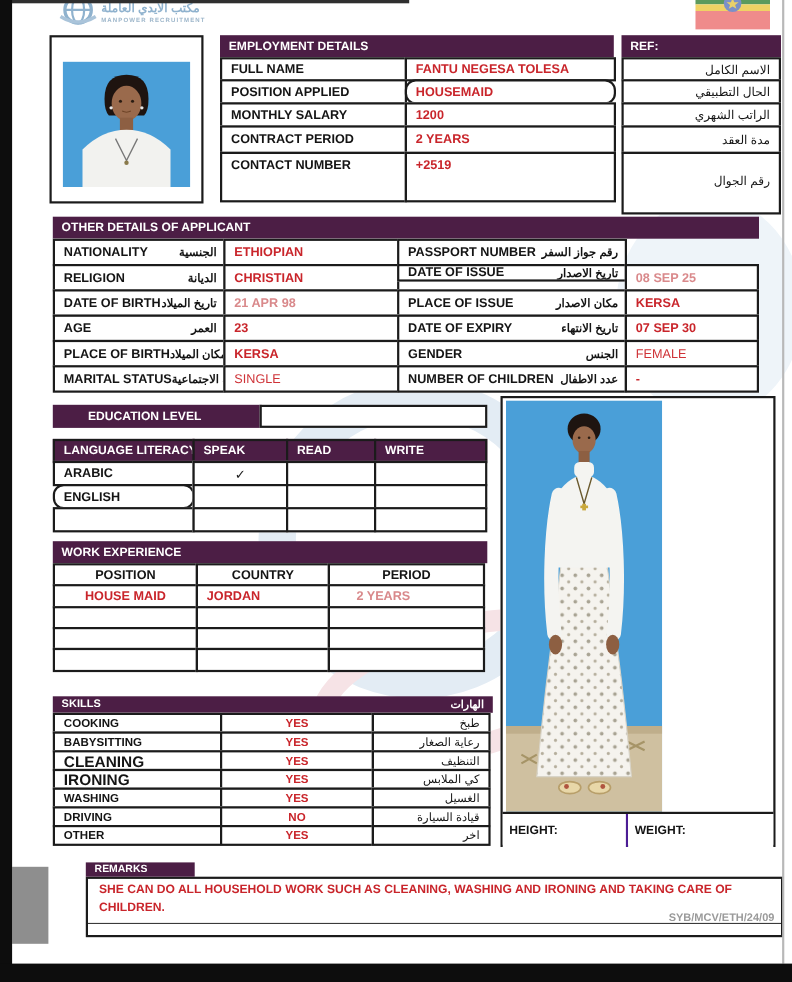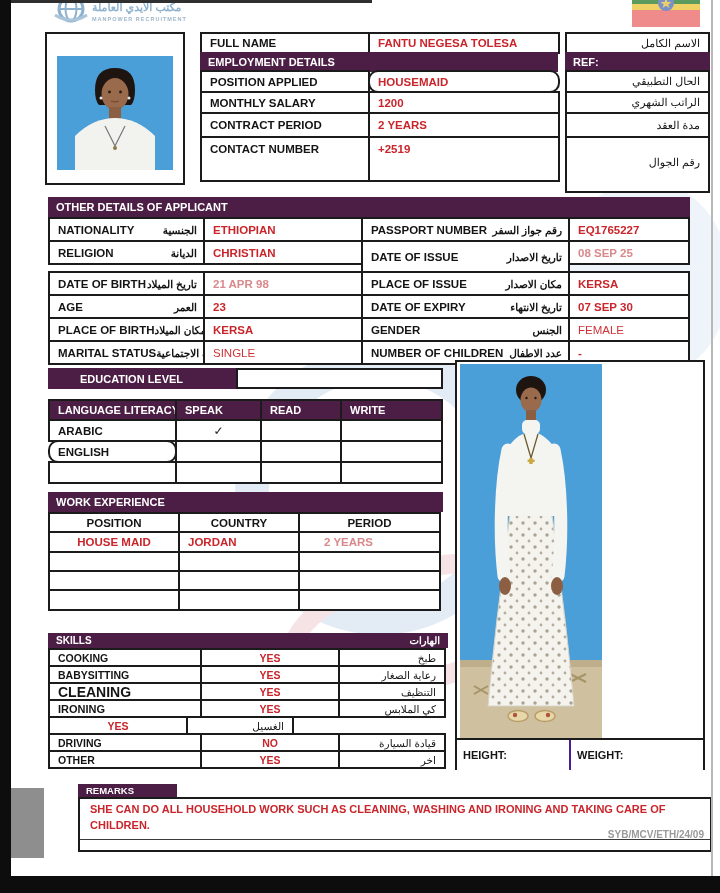--- a/index.html
+++ b/index.html
@@ -100,30 +100,30 @@
         <circle cx="72" cy="42" r="1.5" fill="#e8e8e8"></circle>
         <rect x="52" y="51" width="12" height="12" fill="#8d5f42"></rect>
         <path d="M18 114 L18 80 Q36 62 58 62 Q80 62 98 80 L98 114 Z" fill="#f2f2ef"></path>
         <path d="M48 70 L58 90 L68 70" stroke="#777" stroke-width="1.2" fill="none"></path>
         <circle cx="58" cy="92" r="2" fill="#8a7a4a"></circle>
       </svg>
     </span>
   </div>
 
   <div class="abs z tbl" style="left:200px;top:32px;width:510px;">
+    <div class="r">
+      <div class="pb" style="width:358px;height:20px;">EMPLOYMENT DETAILS</div>
+      <div class="pb" style="width:145px;height:20px;margin-left:7px;">REF:</div>
+    </div>
     <div class="r" style="margin-top:0;">
       <div class="c lb pl" style="width:170px;height:22px;">FULL NAME</div>
       <div class="c vb pl" style="width:192px;height:22px;">FANTU NEGESA TOLESA</div>
       <div class="c art gap" style="width:145px;height:22px;">الاسم الكامل</div>
     </div>
     <div class="r">
-      <div class="pb" style="width:358px;height:20px;">EMPLOYMENT DETAILS</div>
-      <div class="pb" style="width:145px;height:20px;margin-left:7px;">REF:</div>
-    </div>
-    <div class="r">
       <div class="c lb pl" style="width:170px;height:23px;">POSITION APPLIED</div>
       <div class="c vb pl" style="width:192px;height:23px;border-radius:10px;">HOUSEMAID</div>
       <div class="c art gap" style="width:145px;height:23px;">الحال التطبيقي</div>
     </div>
     <div class="r">
       <div class="c lb pl" style="width:170px;height:23px;">MONTHLY SALARY</div>
       <div class="c vb pl" style="width:192px;height:23px;">1200</div>
       <div class="c art gap" style="width:145px;height:23px;">الراتب الشهري</div>
     </div>
     <div class="r">
@@ -146,30 +146,29 @@
     <div class="r" style="margin-top:0;">
       <div class="c lb dual" style="width:157px;height:25px;">
           <span>NATIONALITY</span>
           <span class="ar-s">الجنسية</span>
         </div>
       <div class="c vb pl" style="width:160px;height:25px;">ETHIOPIAN</div>
       <div class="c lb dual" style="width:209px;height:25px;">
           <span>PASSPORT NUMBER</span>
           <span class="ar-s">رقم جواز السفر</span>
         </div>
-      <div class="c vb pl" style="width:122px;height:25px;">EQ1765227</div>
     </div>
 
     <div class="r">
       <div class="c lb dual" style="width:157px;height:25px;">
           <span>RELIGION</span>
           <span class="ar-s">الديانة</span>
         </div>
       <div class="c vb pl" style="width:160px;height:25px;">CHRISTIAN</div>
-      <div class="c lb dual" style="width:209px;height:33px;">
+      <div class="c lb dual" style="width:209px;height:16px;">
           <span>DATE OF ISSUE</span>
           <span class="ar-s">تاريخ الاصدار</span>
         </div>
       <div class="c vf pl" style="width:122px;height:25px;">08 SEP 25</div>
     </div>
 
     <div class="r">
       <div class="c lb dual" style="width:157px;height:25px;">
           <span>DATE OF BIRTH</span>
           <span class="ar-s">تاريخ الميلاد</span>
@@ -297,25 +296,26 @@
       <div class="c lb pl" style="width:154px;height:19px;font-size:10.5px;">BABYSITTING</div>
       <div class="c vb ct" style="width:140px;height:19px;font-size:10.5px;">YES</div>
       <div class="c art" style="width:108px;height:19px;font-size:10.5px;">رعاية الصغار</div>
     </div>
     <div class="r">
       <div class="c lb pl" style="width:154px;height:19px;font-size:14px;">CLEANING</div>
       <div class="c vb ct" style="width:140px;height:19px;font-size:10.5px;">YES</div>
       <div class="c art" style="width:108px;height:19px;font-size:10.5px;">التنظيف</div>
     </div>
     <div class="r">
-      <div class="c lb pl" style="width:154px;height:19px;font-size:11px;">IRONING</div>
+      <div class="c lb pl" style="width:154px;height:19px;font-size:14px;">IRONING</div>
       <div class="c vb ct" style="width:140px;height:19px;font-size:10.5px;">YES</div>
       <div class="c art" style="width:108px;height:19px;font-size:10.5px;">كي الملابس</div>
     </div>
     <div class="r">
+      <div class="c lb pl" style="width:154px;height:19px;font-size:10.5px;">WASHING</div>
       <div class="c vb ct" style="width:140px;height:19px;font-size:10.5px;">YES</div>
       <div class="c art" style="width:108px;height:19px;font-size:10.5px;">الغسيل</div>
     </div>
     <div class="r">
       <div class="c lb pl" style="width:154px;height:19px;font-size:10.5px;">DRIVING</div>
       <div class="c vb ct" style="width:140px;height:19px;font-size:10.5px;">NO</div>
       <div class="c art" style="width:108px;height:19px;font-size:10.5px;">قيادة السيارة</div>
     </div>
     <div class="r">
       <div class="c lb pl" style="width:154px;height:19px;font-size:10.5px;">OTHER</div>

